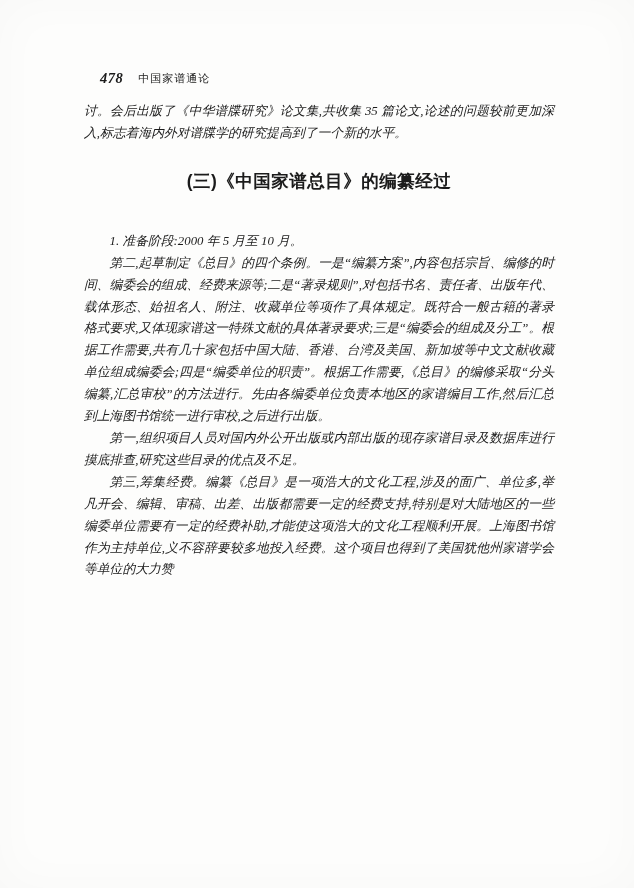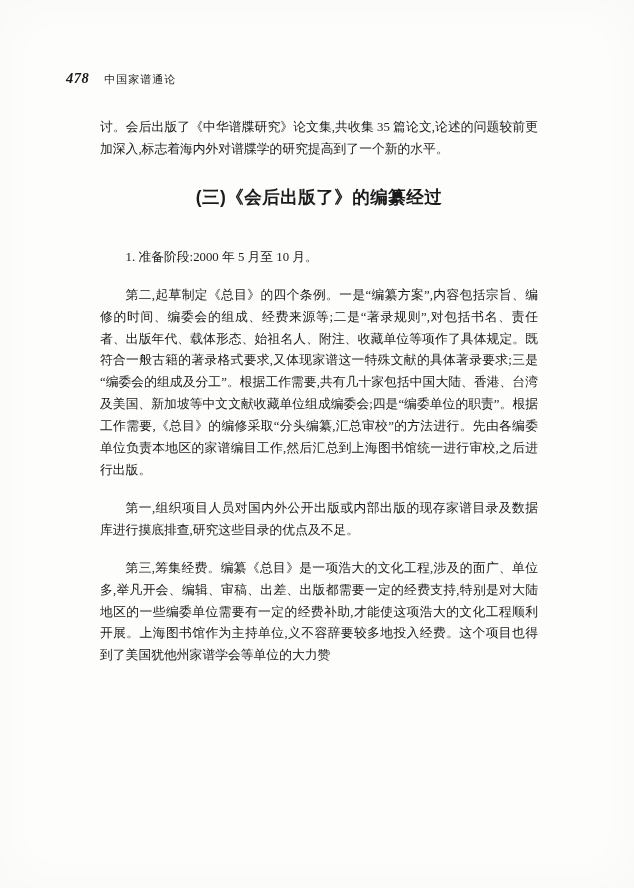--- a/index.html
+++ b/index.html
@@ -14,24 +14,24 @@
     margin: 0 auto;
     background: #fdfdfc;
     color: #1b1b1b;
     font-family: "Liberation Serif", "DejaVu Serif", serif;
     overflow: hidden;
     box-shadow: inset 0 0 50px rgba(0,0,0,0.025);
   }
   .running-header {
     position: absolute;
     top: 70px;
-    left: 66px;
+    left: 100px;
     right: 80px;
     display: flex;
-    align-items: flex-end;
+    align-items: center;
   }
   .page-number {
     font-style: italic;
     font-weight: bold;
     font-size: 14.5px;
     letter-spacing: 0.5px;
   }
   .running-title {
     font-family: "Liberation Sans", "DejaVu Sans", sans-serif;
     font-size: 11px;
@@ -41,22 +41,23 @@
   .body-text {
     position: absolute;
     top: 101px;
     left: 84px;
     width: 470px;
     font-size: 12.8px;
     line-height: 21.9px;
     text-align: justify;
   }
   .body-text p {
-    margin: 16px;
+    margin: 0;
     text-indent: 2em;
+    font-style: italic;
   }
   .body-text p.continuation {
     text-indent: 0;
   }
   .section-heading {
     font-family: "Liberation Sans", "DejaVu Sans", sans-serif;
     font-weight: bold;
     font-size: 17.5px;
     line-height: 26px;
     text-align: center;
@@ -74,21 +75,21 @@
     <span class="page-number">478</span>
     <span class="running-title">中国家谱通论</span>
   </div>
 
   <div class="body-text">
 
     <p class="continuation">讨。会后出版了《中华谱牒研究》论文集,共收集 35 篇论文,论述的问题较前更加深入,标志着海内外对谱牒学的研究提高到了一个新的水平。</p>
 
 
 
-    <h2 class="section-heading">(三)《会后出版了》的编纂经过</h2>
+    <h2 class="section-heading">(三)《中国家谱总目》的编纂经过</h2>
 
 
     <p>1. 准备阶段:2000 年 5 月至 10 月。</p>
 
     <p>第二,起草制定《总目》的四个条例。一是“编纂方案”,内容包括宗旨、编修的时间、编委会的组成、经费来源等;二是“著录规则”,对包括书名、责任者、出版年代、载体形态、始祖名人、附注、收藏单位等项作了具体规定。既符合一般古籍的著录格式要求,又体现家谱这一特殊文献的具体著录要求;三是“编委会的组成及分工”。根据工作需要,共有几十家包括中国大陆、香港、台湾及美国、新加坡等中文文献收藏单位组成编委会;四是“编委单位的职责”。根据工作需要,《总目》的编修采取“分头编纂,汇总审校”的方法进行。先由各编委单位负责本地区的家谱编目工作,然后汇总到上海图书馆统一进行审校,之后进行出版。</p>
 
     <p>第一,组织项目人员对国内外公开出版或内部出版的现存家谱目录及数据库进行摸底排查,研究这些目录的优点及不足。</p>
 
     <p>第三,筹集经费。编纂《总目》是一项浩大的文化工程,涉及的面广、单位多,举凡开会、编辑、审稿、出差、出版都需要一定的经费支持,特别是对大陆地区的一些编委单位需要有一定的经费补助,才能使这项浩大的文化工程顺利开展。上海图书馆作为主持单位,义不容辞要较多地投入经费。这个项目也得到了美国犹他州家谱学会等单位的大力赞</p>
 

